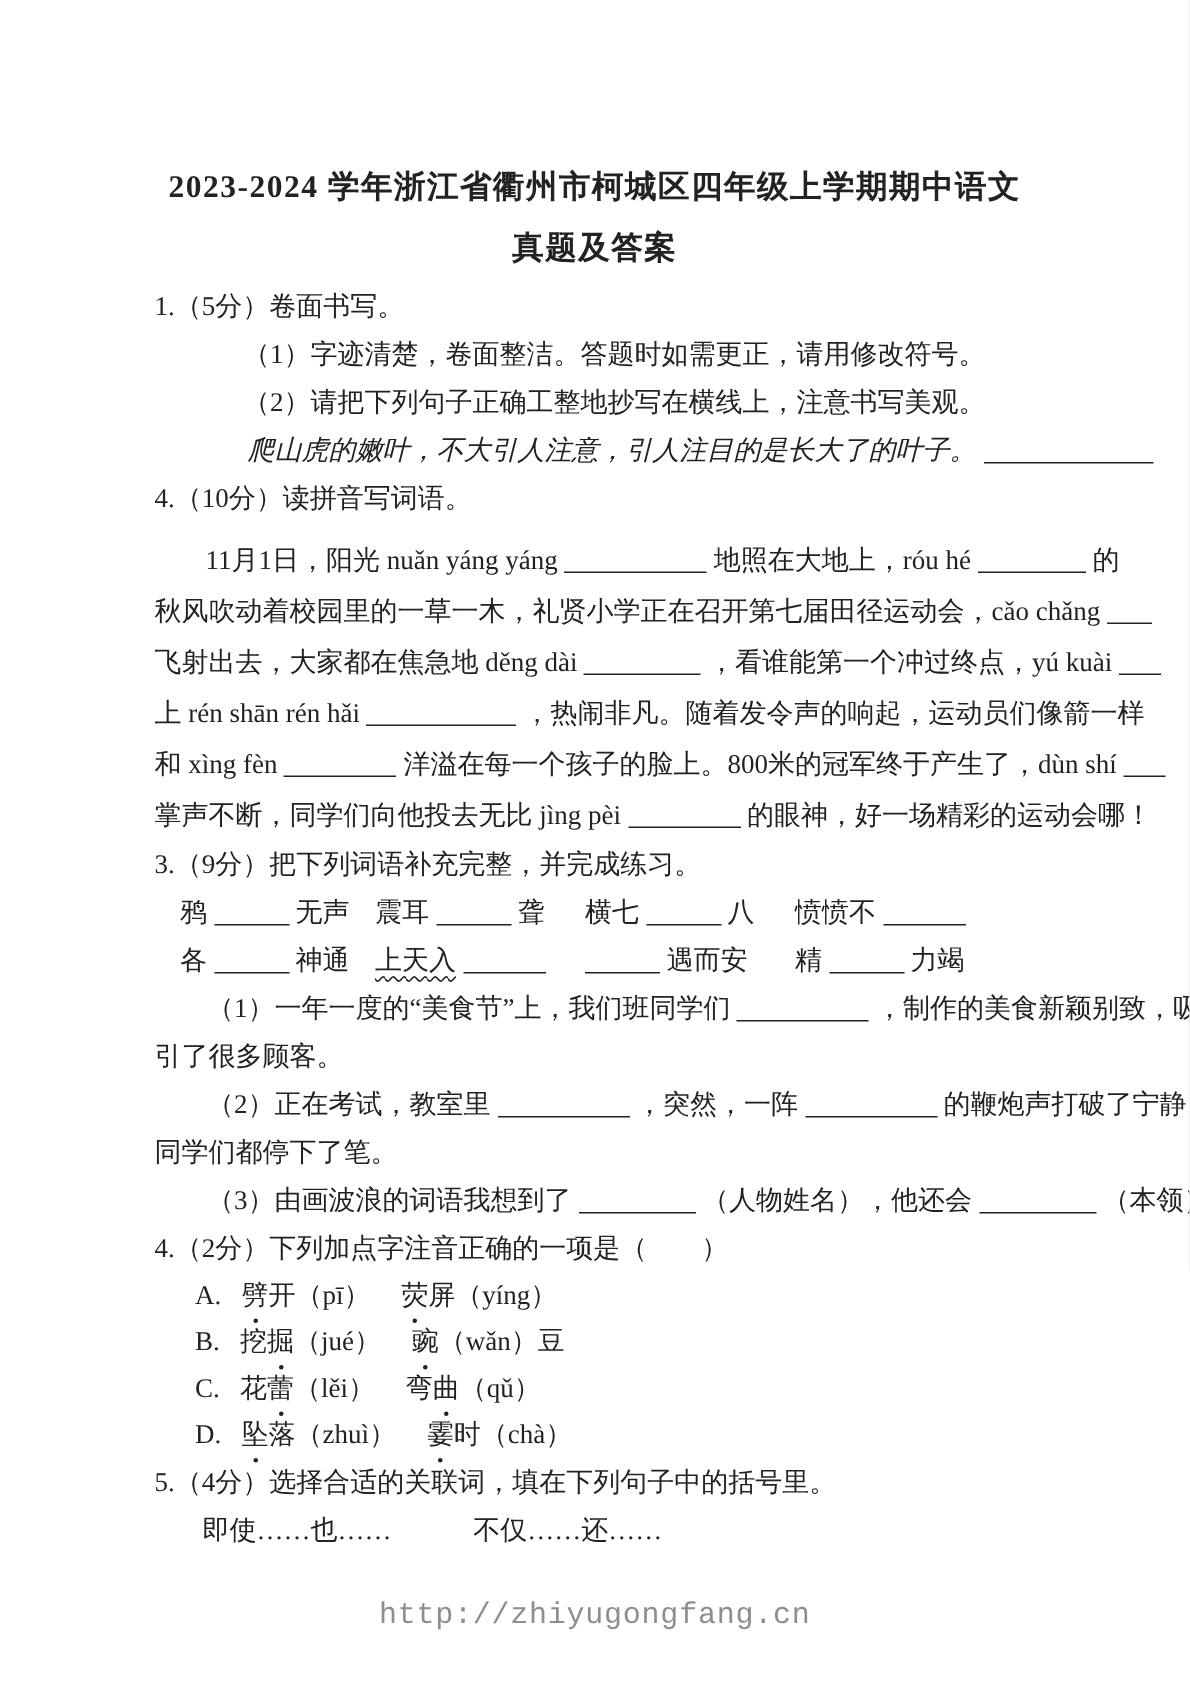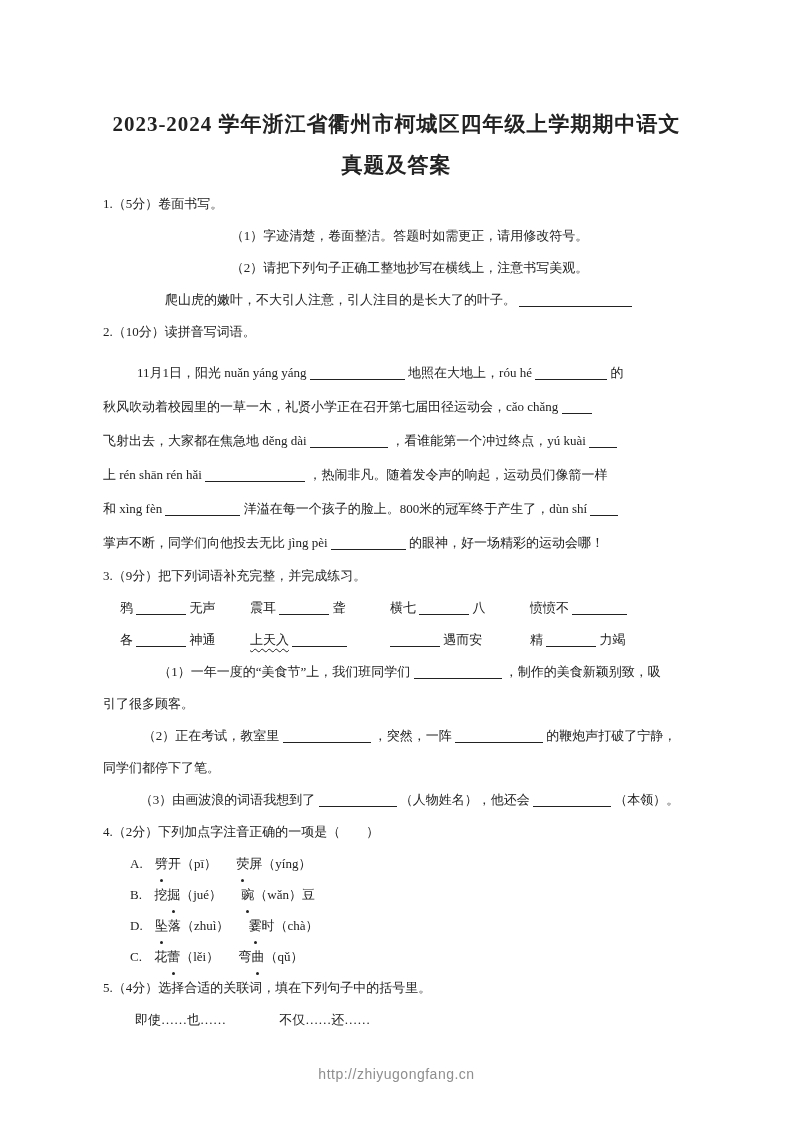--- a/index.html
+++ b/index.html
@@ -13,25 +13,25 @@
     overflow:hidden;
   }
   .title {
     position:absolute; top:104px; left:0; width:100%;
     text-align:center; font-weight:bold;
     font-size:21px; line-height:41px;
     letter-spacing:1px;
   }
   .content {
     position:absolute; top:188px; left:103px; width:578px;
-    font-size:13px;
+    font-size:18px;
   }
   .line { height:32px; line-height:32px; white-space:nowrap; }
   .sub  { padding-left:35px;text-align:center; }
-  .sent { padding-left:62px; }
+  .sent { padding-left:62px;font-style:italic; }
   .q2p  { margin-top:8px; }
   .q2p .line { height:34px; line-height:34px; }
   .ind  { padding-left:34px; }
   .opt  { height:31px; line-height:31px; padding-left:27px; }
   .optletter { margin-right:9px; }
   .term2 { margin-left:16px; }
   .blank {
     display:inline-block;
     border-bottom:1px solid #222222;
     height:14px;
@@ -51,22 +51,22 @@
     text-decoration-style:wavy;
     text-decoration-thickness:1px;
     text-underline-offset:4px;
     text-align:center;
   }
   .q5line { padding-left:32px; }
   .pair2 { margin-left:50px; }
   .footer {
     position:absolute; top:1066px; left:0; width:100%;
     text-align:center;
-    font-family:Liberation Sans, sans-serif;
-    font-size:14px; color:#8e8e8e; letter-spacing:0.5px;
+    font-family:Liberation Mono, monospace;
+    font-size:20px; color:#8e8e8e; letter-spacing:0.5px;
   }
 </style>
 </head>
 <body>
 
 <div class="page">
 
   <div class="title">
     <div>2023-2024 学年浙江省衢州市柯城区四年级上学期期中语文</div>
     <div>真题及答案</div>
@@ -75,21 +75,21 @@
   <div class="content">
 
     <div class="line">1.（5分）卷面书写。</div>
     <div class="line sub">（1）字迹清楚，卷面整洁。答题时如需更正，请用修改符号。</div>
     <div class="line sub">（2）请把下列句子正确工整地抄写在横线上，注意书写美观。</div>
     <div class="line sent">
       <span>爬山虎的嫩叶，不大引人注意，引人注目的是长大了的叶子。</span>
       <span class="blank" style="width:113px"></span>
     </div>
 
-    <div class="line">2.（10分）读拼音写词语。</div>
+    <div class="line">4.（10分）读拼音写词语。</div>
     <div class="q2p">
       <div class="line ind">
         <span>11月1日，阳光 nuǎn yáng yáng</span>
         <span class="blank" style="width:95px"></span>
         <span>地照在大地上，róu hé</span>
         <span class="blank" style="width:72px"></span>
         <span>的</span>
       </div>
       <div class="line">
         <span>秋风吹动着校园里的一草一木，礼贤小学正在召开第七届田径运动会，cǎo chǎng</span>
@@ -191,28 +191,28 @@
       <span class="optletter">A.</span>
       <span><span></span><span class="dot">劈</span><span>开（pī）</span></span>
       <span class="term2"><span></span><span class="dot">荧</span><span>屏（yíng）</span></span>
     </div>
     <div class="opt">
       <span class="optletter">B.</span>
       <span><span>挖</span><span class="dot">掘</span><span>（jué）</span></span>
       <span class="term2"><span></span><span class="dot">豌</span><span>（wǎn）豆</span></span>
     </div>
     <div class="opt">
+      <span class="optletter">C.</span>
+      <span><span>花</span><span class="dot">蕾</span><span>（lěi）</span></span>
+      <span class="term2"><span>弯</span><span class="dot">曲</span><span>（qǔ）</span></span>
+    </div>
+    <div class="opt">
       <span class="optletter">D.</span>
       <span><span></span><span class="dot">坠</span><span>落（zhuì）</span></span>
       <span class="term2"><span></span><span class="dot">霎</span><span>时（chà）</span></span>
-    </div>
-    <div class="opt">
-      <span class="optletter">C.</span>
-      <span><span>花</span><span class="dot">蕾</span><span>（lěi）</span></span>
-      <span class="term2"><span>弯</span><span class="dot">曲</span><span>（qǔ）</span></span>
     </div>
 
     <div class="line">5.（4分）选择合适的关联词，填在下列句子中的括号里。</div>
     <div class="line q5line">
       <span>即使……也……</span>
       <span class="pair2">不仅……还……</span>
     </div>
 
   </div>
 

